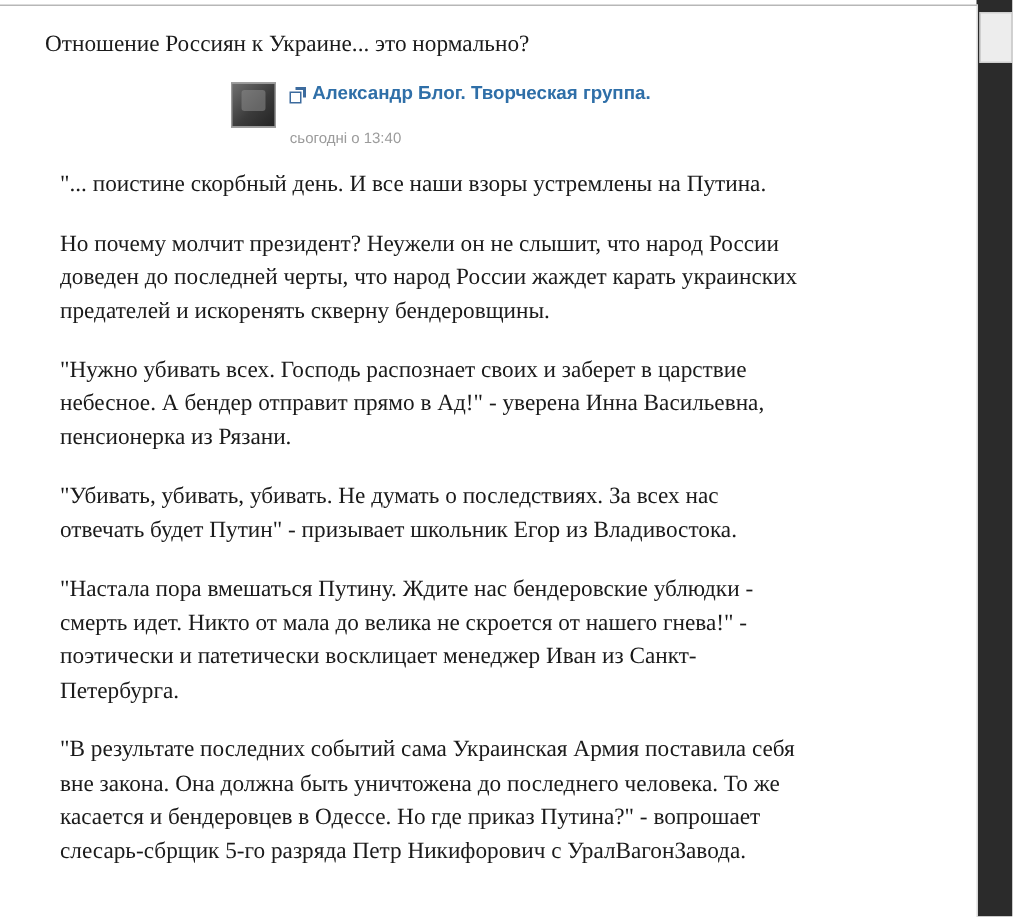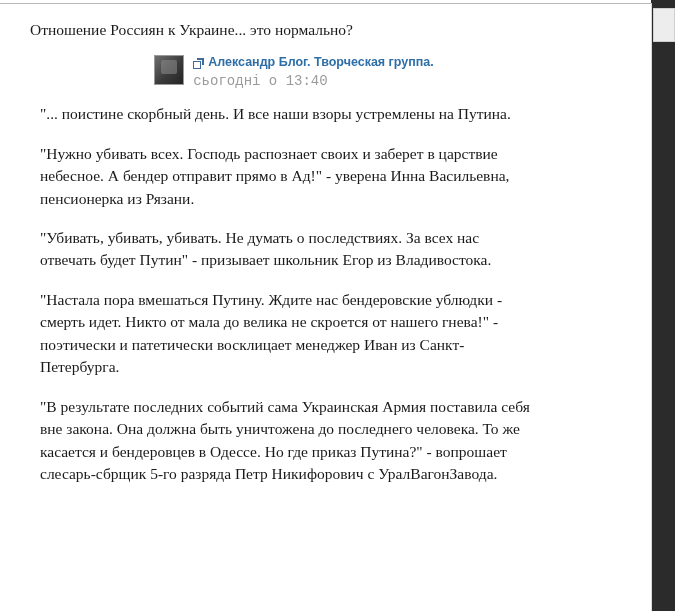--- a/index.html
+++ b/index.html
@@ -138,23 +138,23 @@
   .author-name {
     color: #2f6fa8;
     font-family: "Liberation Sans", sans-serif;
     font-size: 12.5px;
     font-weight: bold;
     text-decoration: none;
     cursor: pointer;
   }
   .timestamp {
     color: #9b9b9b;
-    font-family: Liberation Mono, monospace;
-    font-size: 14px;
-    margin-top: 3px;
+    font-family: Liberation Sans, sans-serif;
+    font-size: 10px;
+    margin-top: 17px;
   }
   .body-text p {
     font-family: "Liberation Serif", serif;
     font-size: 15.5px;
     color: #1a1a1a;
     line-height: 1.45;
     margin: 0 0 17px 0;
     padding-left: 10px;
     padding-right: 12px;
     text-align: left;
@@ -186,20 +186,21 @@
               <span class="arr"></span>
             </span>
             <a class="author-name" href="#">Александр Блог. Творческая группа.</a>
           </div>
           <div class="timestamp">сьогодні о 13:40</div>
         </div>
       </div>
 
       <div class="body-text">
         <p>"... поистине скорбный день. И все наши взоры устремлены на Путина.</p>
+        <p>Но почему молчит президент? Неужели он не слышит, что народ России доведен до последней черты, что народ России жаждет карать украинских предателей и искоренять скверну бендеровщины.</p>
         <p>"Нужно убивать всех. Господь распознает своих и заберет в царствие небесное. А бендер отправит прямо в Ад!" - уверена Инна Васильевна, пенсионерка из Рязани.</p>
         <p>"Убивать, убивать, убивать. Не думать о последствиях. За всех нас отвечать будет Путин" - призывает школьник Егор из Владивостока.</p>
         <p>"Настала пора вмешаться Путину. Ждите нас бендеровские ублюдки - смерть идет. Никто от мала до велика не скроется от нашего гнева!" - поэтически и патетически восклицает менеджер Иван из Санкт-Петербурга.</p>
         <p>"В результате последних событий сама Украинская Армия поставила себя вне закона. Она должна быть уничтожена до последнего человека. То же касается и бендеровцев в Одессе. Но где приказ Путина?" - вопрошает слесарь-сбрщик 5-го разряда Петр Никифорович с УралВагонЗавода.</p>
       </div>
 
     </div>
   </div>
 </div>
 

